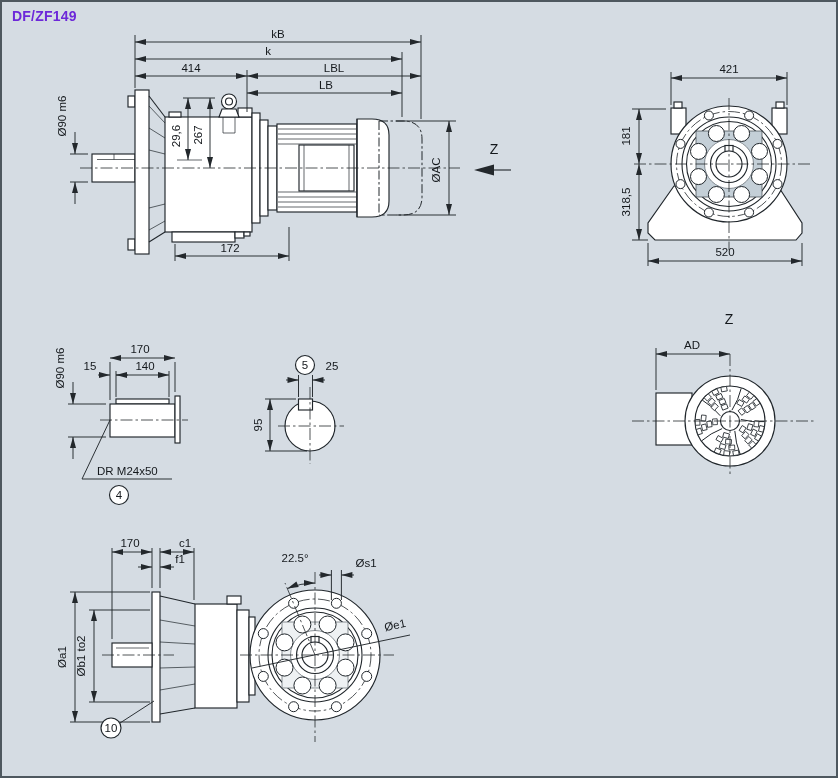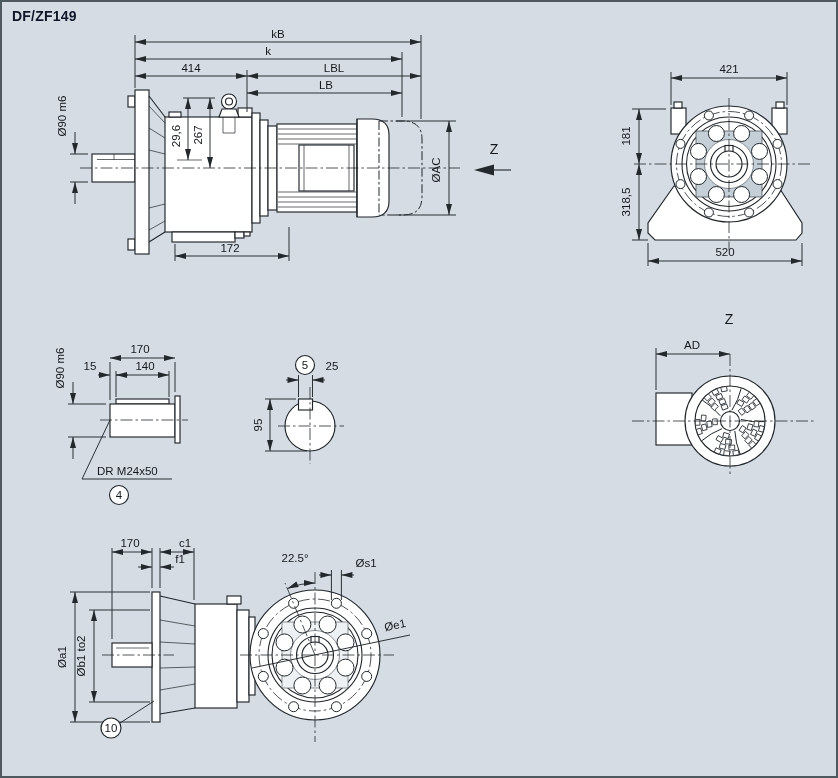--- a/index.html
+++ b/index.html
@@ -8,21 +8,21 @@
   html,body{margin:0;padding:0;}
   body{font-family:"Liberation Sans",sans-serif;background:#eee;}
   .sheet{
     position:relative;width:834px;height:774px;
     background:var(--background);
     border:2px solid #4e585f;
     overflow:hidden;
   }
   .sheet-title{
     position:absolute;left:10px;top:6px;
-    font-size:14px;font-weight:bold;color:#0f172a;letter-spacing:.2px;
+    font-size:14px;font-weight:bold;color:#6d28d9;letter-spacing:.2px;
   }
   svg{position:absolute;left:0;top:0;}
   svg text{font-family:"Liberation Sans",sans-serif;font-size:11.5px;fill:#14181c;}
   svg text.big{font-size:14px;}
   .o{fill:var(--fill);stroke:var(--line);stroke-width:1.15;}
   .l{fill:none;stroke:var(--line);stroke-width:1.1;}
   .thin{fill:none;stroke:var(--line);stroke-width:0.7;}
   .d{fill:none;stroke:#23282c;stroke-width:0.95;}
   .cl{fill:none;stroke:#23282c;stroke-width:0.8;stroke-dasharray:12 3 2.5 3;}
   .ph{fill:none;stroke:#23282c;stroke-width:1;stroke-dasharray:9 2.5 2.5 2.5;}

